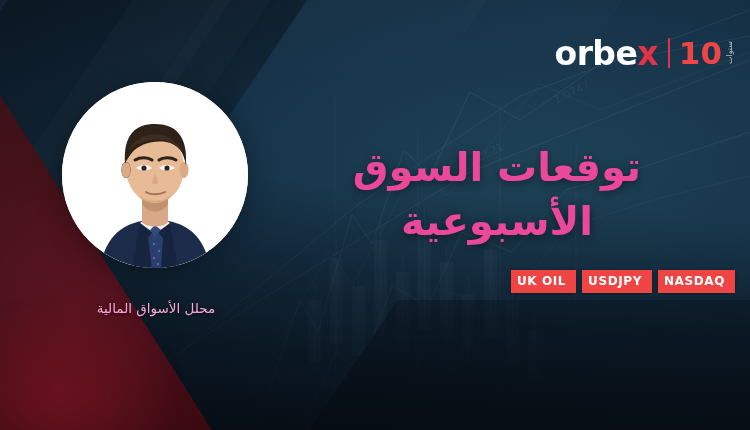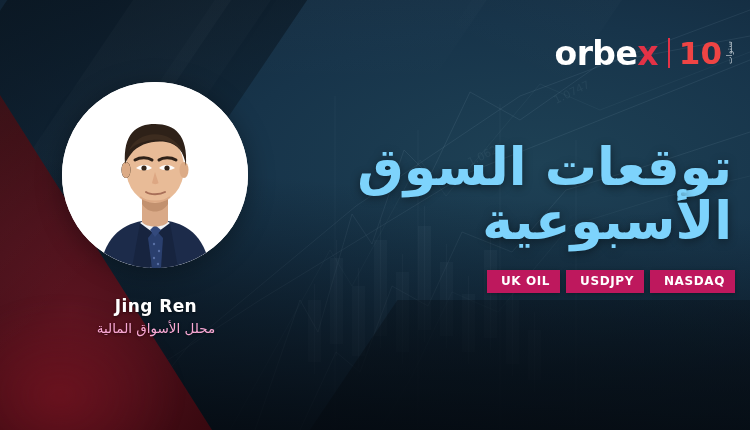--- a/index.html
+++ b/index.html
@@ -165,41 +165,41 @@
     transform:rotate(180deg);
     margin-left:3px;
     letter-spacing:.5px;
     opacity:.85;
   }
 
   
   .headline {
     position:absolute; right:18px; top:140px; width:470px;
     direction:rtl;
-    text-align:right;
-    color:#7dd3fc;
-    font-size:52px;
+    text-align:center;
+    color:#ec4899;
+    font-size:40px;
     font-weight:bold;
     line-height:54px;
     letter-spacing:0px;
     text-shadow:0 2px 10px rgba(0,0,0,.45);
   }
 
   
   .badges {
     position:absolute; right:15px; top:270px;
     display:flex; gap:6px; align-items:center;
   }
   .badge {
-    background:#be185d;
+    background:#ef4444;
     color:#ffffff;
     font-size:12px;
     font-weight:bold;
     letter-spacing:.6px;
-    padding:5px 10px 6px 14px;
+    padding:5px 10px 6px 6px;
     line-height:12px;
     white-space:nowrap;
     box-shadow:0 1px 4px rgba(0,0,0,.3);
   }
 </style>
 </head>
 <body>
 
 <div class="banner">
 
@@ -310,21 +310,20 @@
 
       <path d="M93,90 L90,101 C91.5,102.5 95,102.5 96.5,101 Z" fill="#d9a07c" opacity=".75"></path>
 
       <path d="M84,110 C88,113 98,113 103,110" stroke="#a86f58" stroke-width="2" fill="none" stroke-linecap="round"></path>
 
       <path d="M78,115 C84,121 102,121 108,115" stroke="#d29a76" stroke-width="2" fill="none" opacity=".5"></path>
     </svg>
   </div>
 
   <div class="name-block">
-    <div class="person-name">Jing Ren</div>
     <div class="person-role">محلل الأسواق المالية</div>
   </div>
 
   <div class="logo">
     <div class="logo-word"><span>orbe</span><span class="x-red">x</span></div>
     <div class="logo-sep"></div>
     <div class="logo-ten">
       <span class="logo-ten-swish"></span>
       <span class="logo-ten-inner">10</span>
     </div>

